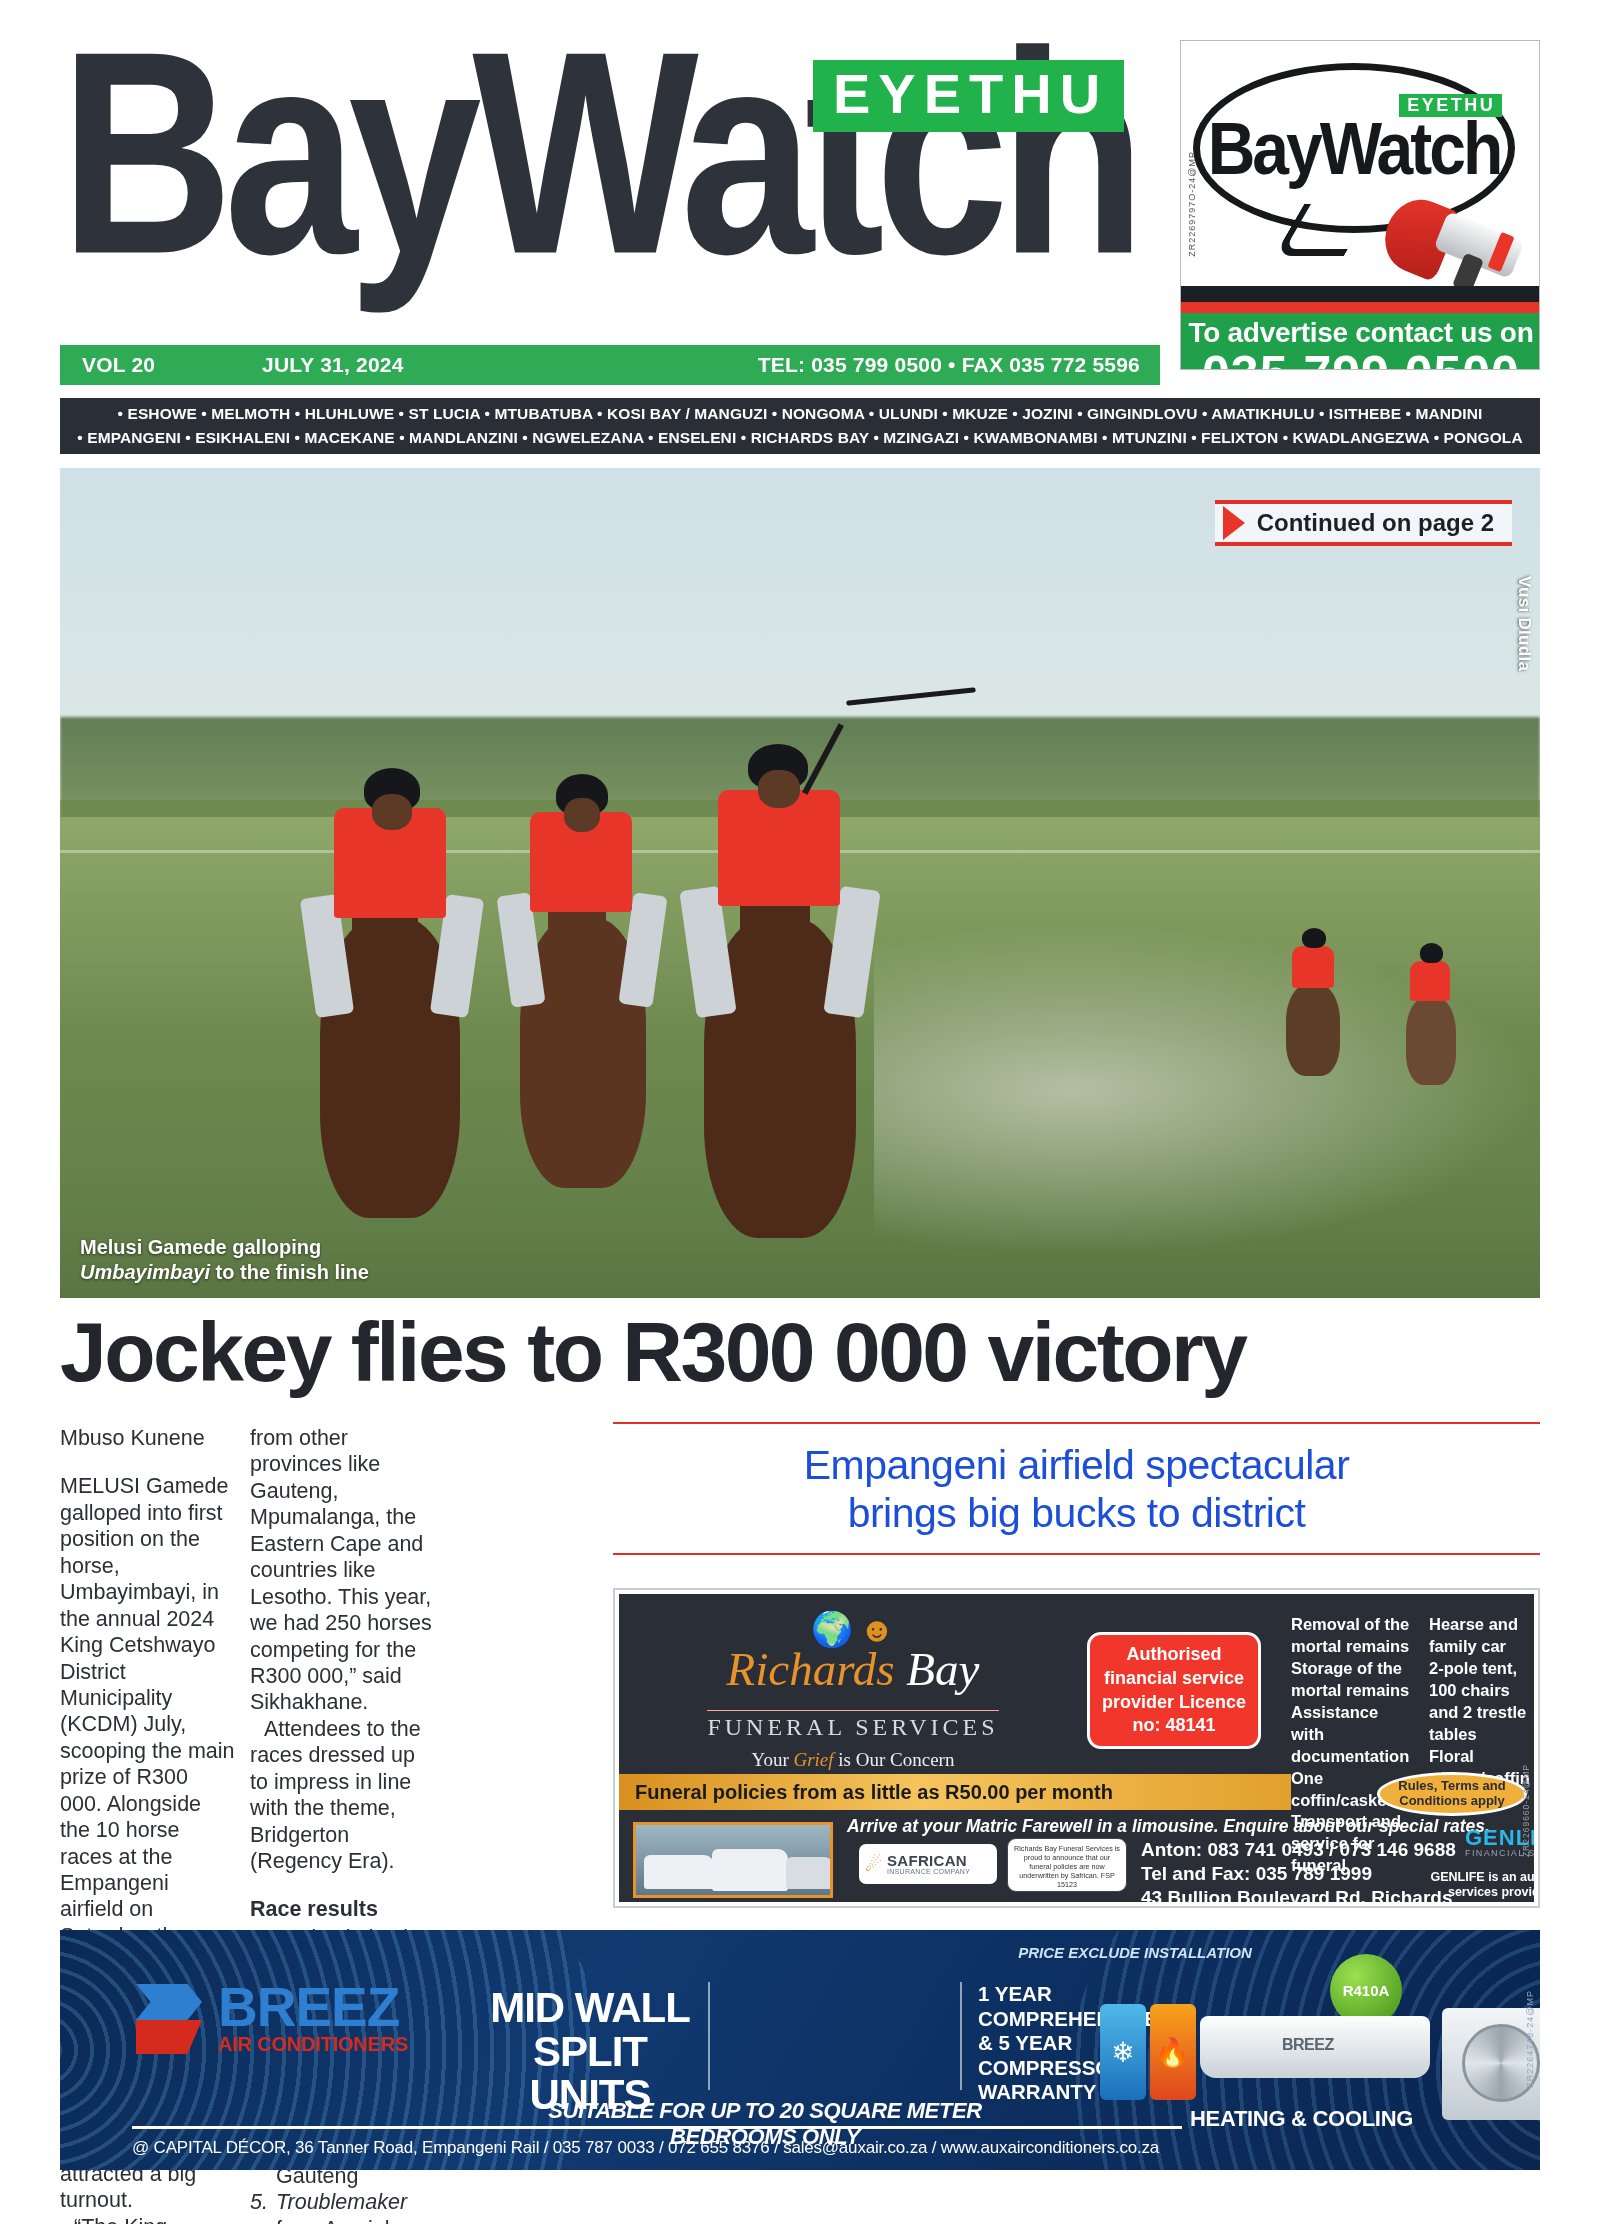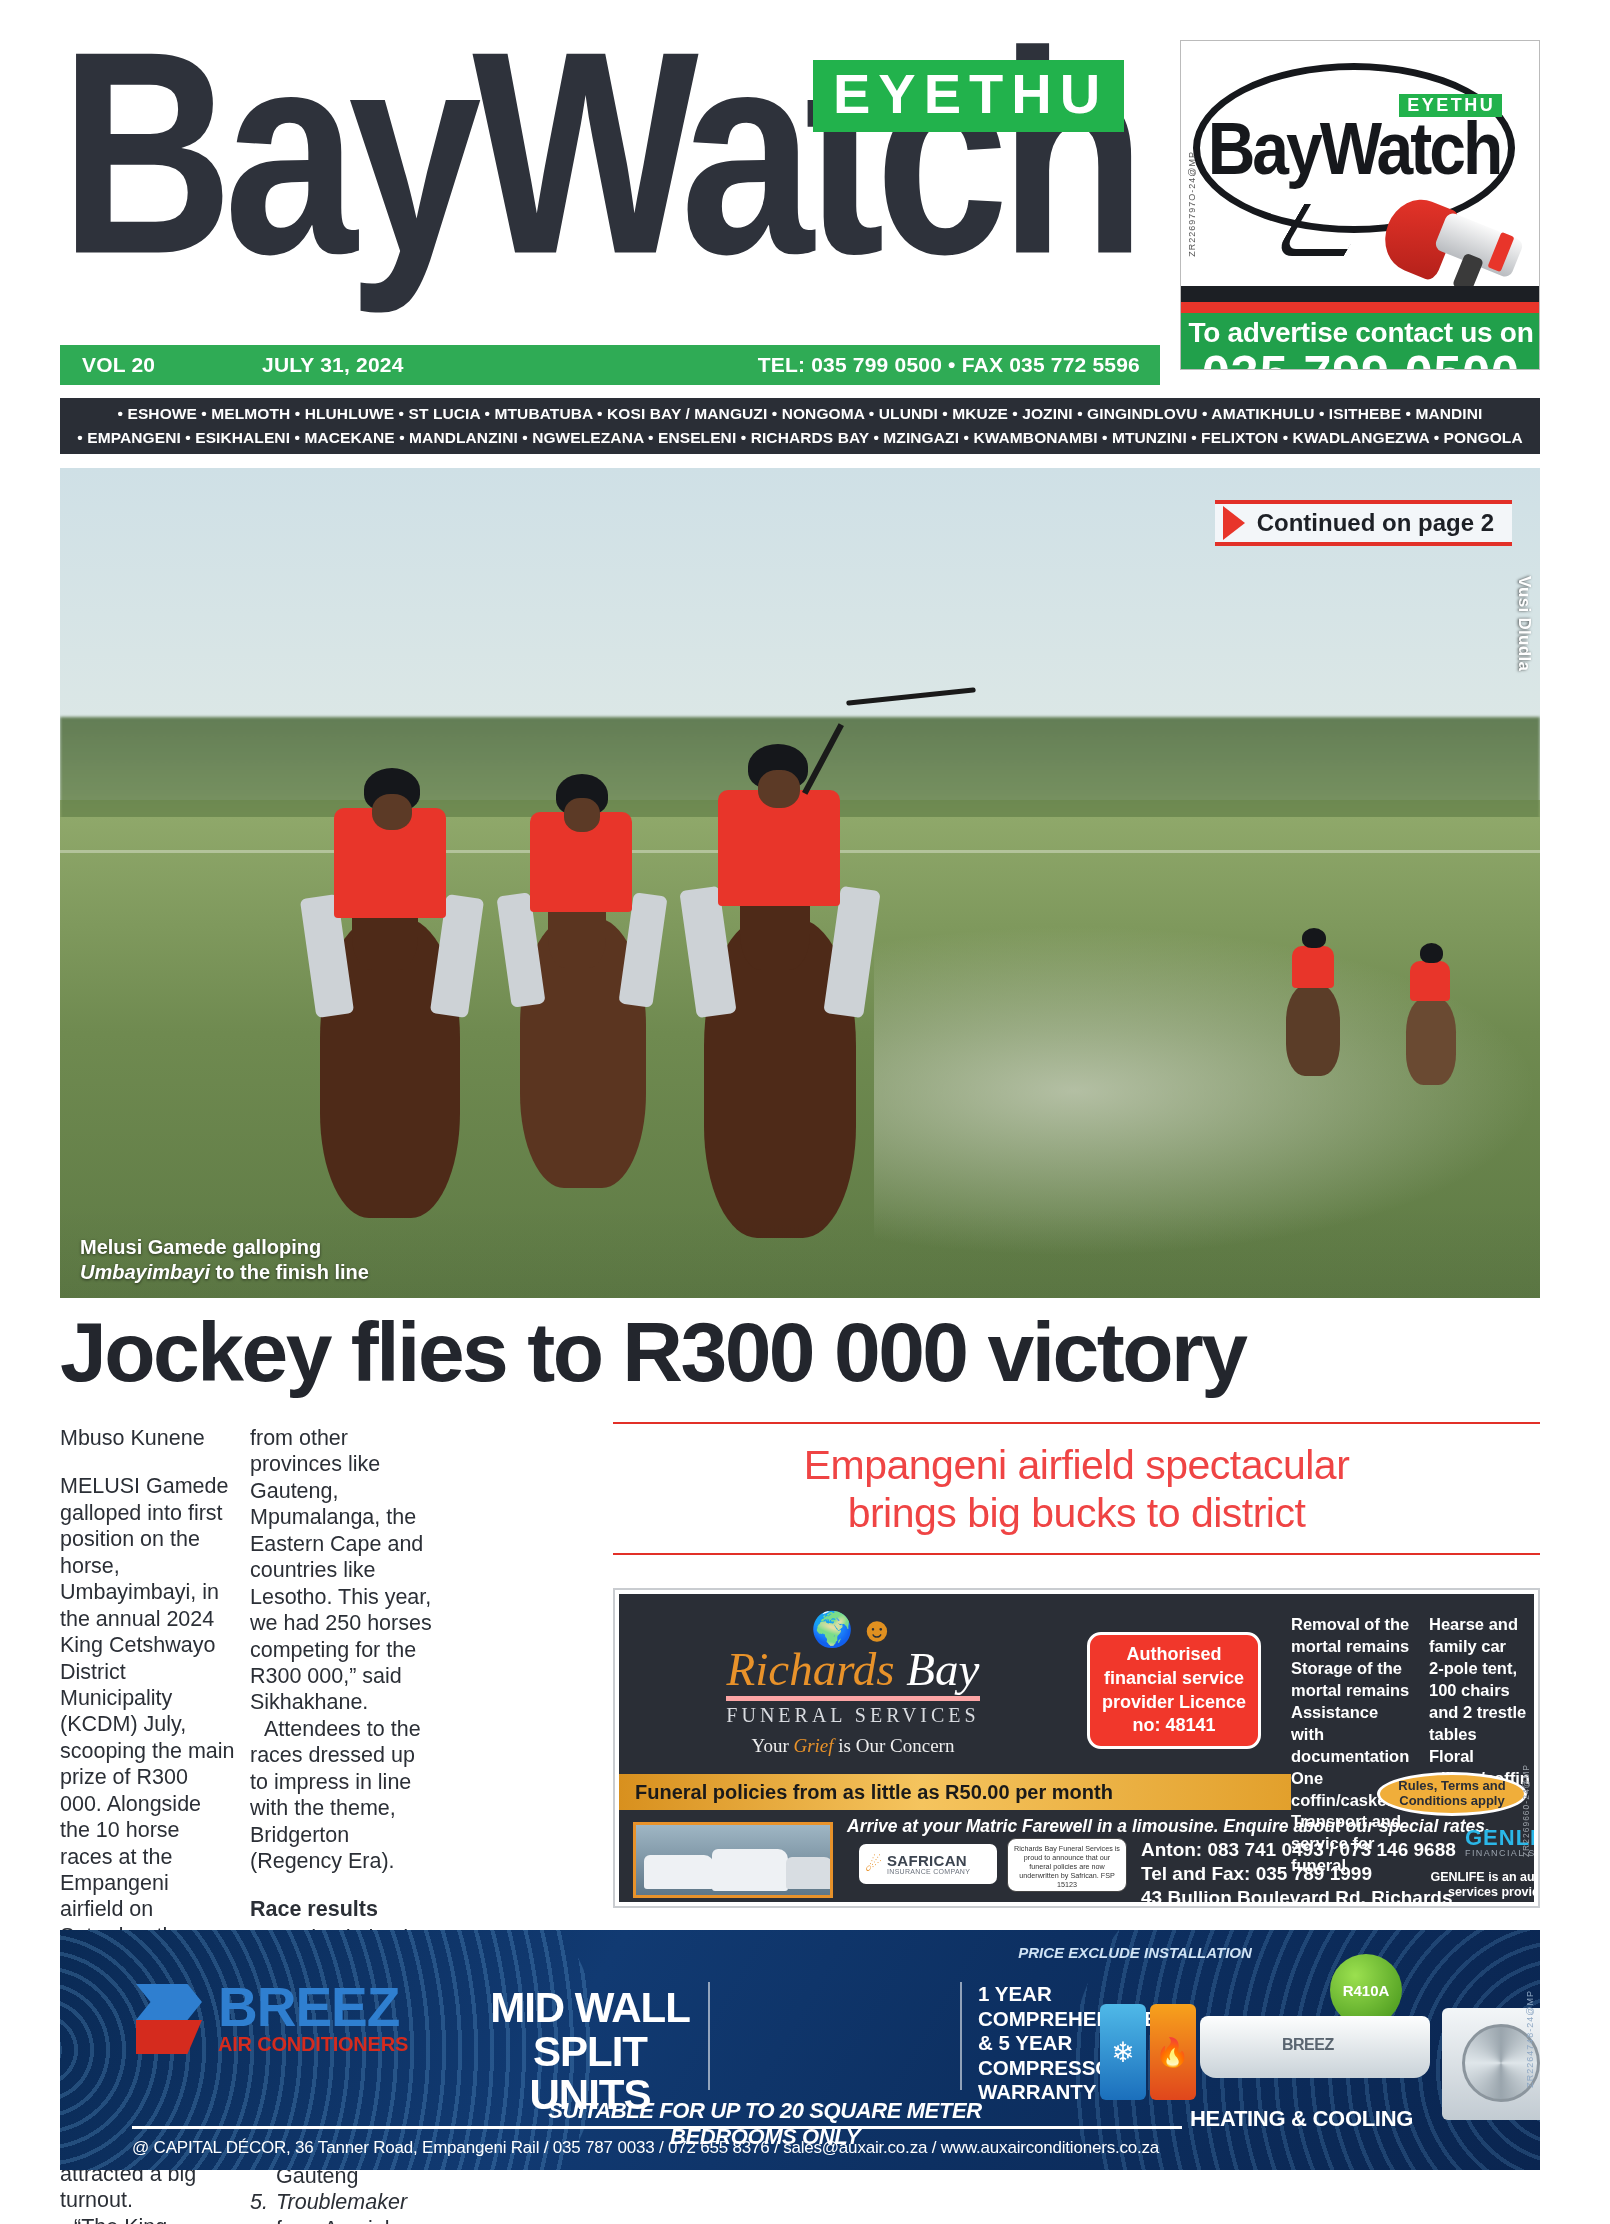--- a/index.html
+++ b/index.html
@@ -171,37 +171,37 @@
   .rr-head { font-weight:700; margin-top:22px; margin-bottom:2px; }
   .rr-list { list-style:none; }
   .rr-list li { display:flex; margin-bottom:0; }
   .rr-list .n { font-style:italic; width:26px; flex:none; }
   .rr-list .t { flex:1; }
 
   
   .deckwrap { position:absolute; left:613px; top:1422px; width:927px; }
   .deck-rule-top { width:100%; height:2px; background:#e23028; }
   .deck {
-    text-align:center; color:#ef4444;
+    text-align:center; color:#1d4ed8;
     font-weight:400; font-size:41px; line-height:1.16;
     padding:18px 10px 16px; letter-spacing:-0.5px;
   }
   .deck-rule-bot { width:100%; height:2px; background:#e23028; }
 
   
   .funeral {
     position:absolute; left:613px; top:1588px; width:927px; height:320px;
     border:2px solid #c9ccd0; background:#fff; padding:4px;
   }
   .fn-inner { position:relative; width:100%; height:100%; background:#2a2e36; overflow:hidden; }
   .fn-logo { position:absolute; left:24px; top:18px; width:420px; text-align:center; color:#fff; }
   .fn-wreath { font-size:34px; color:#e09020; line-height:1; }
   .fn-rb { font-size:47px; color:#e8922a; font-family:"Liberation Serif", serif; font-style:italic; line-height:1; }
   .fn-rb .w { color:#fff; }
-  .fn-fs { font-size:20px; letter-spacing:4px; font-family:"Liberation Serif", serif; color:#d8dbe0; margin-top:3px; border-top:5px solid #fca5a5; padding-top:3px; display:inline-block;}
+  .fn-fs { font-size:24px; letter-spacing:4px; font-family:"Liberation Serif", serif; color:#d8dbe0; margin-top:17px; border-top:1px solid #fca5a5; padding-top:3px; display:inline-block;}
   .fn-tag { font-size:19px; font-family:"Liberation Serif", serif; color:#eee; margin-top:8px; }
   .fn-tag i { color:#e8922a; font-style:italic; }
   .fn-badge {
     position:absolute; left:468px; top:38px; width:174px;
     background:#f1372b; color:#fff; border:3px solid #fff; border-radius:14px;
     text-align:center; font-weight:700; font-size:18px; line-height:1.32; padding:8px 4px;
   }
   .fn-cols { position:absolute; left:672px; top:20px; width:248px; display:flex; gap:16px; color:#fff; font-weight:700; font-size:16.5px; line-height:1.33; }
   .fn-cols .c1 { width:122px; }
   .fn-cols .c2 { width:110px; }

